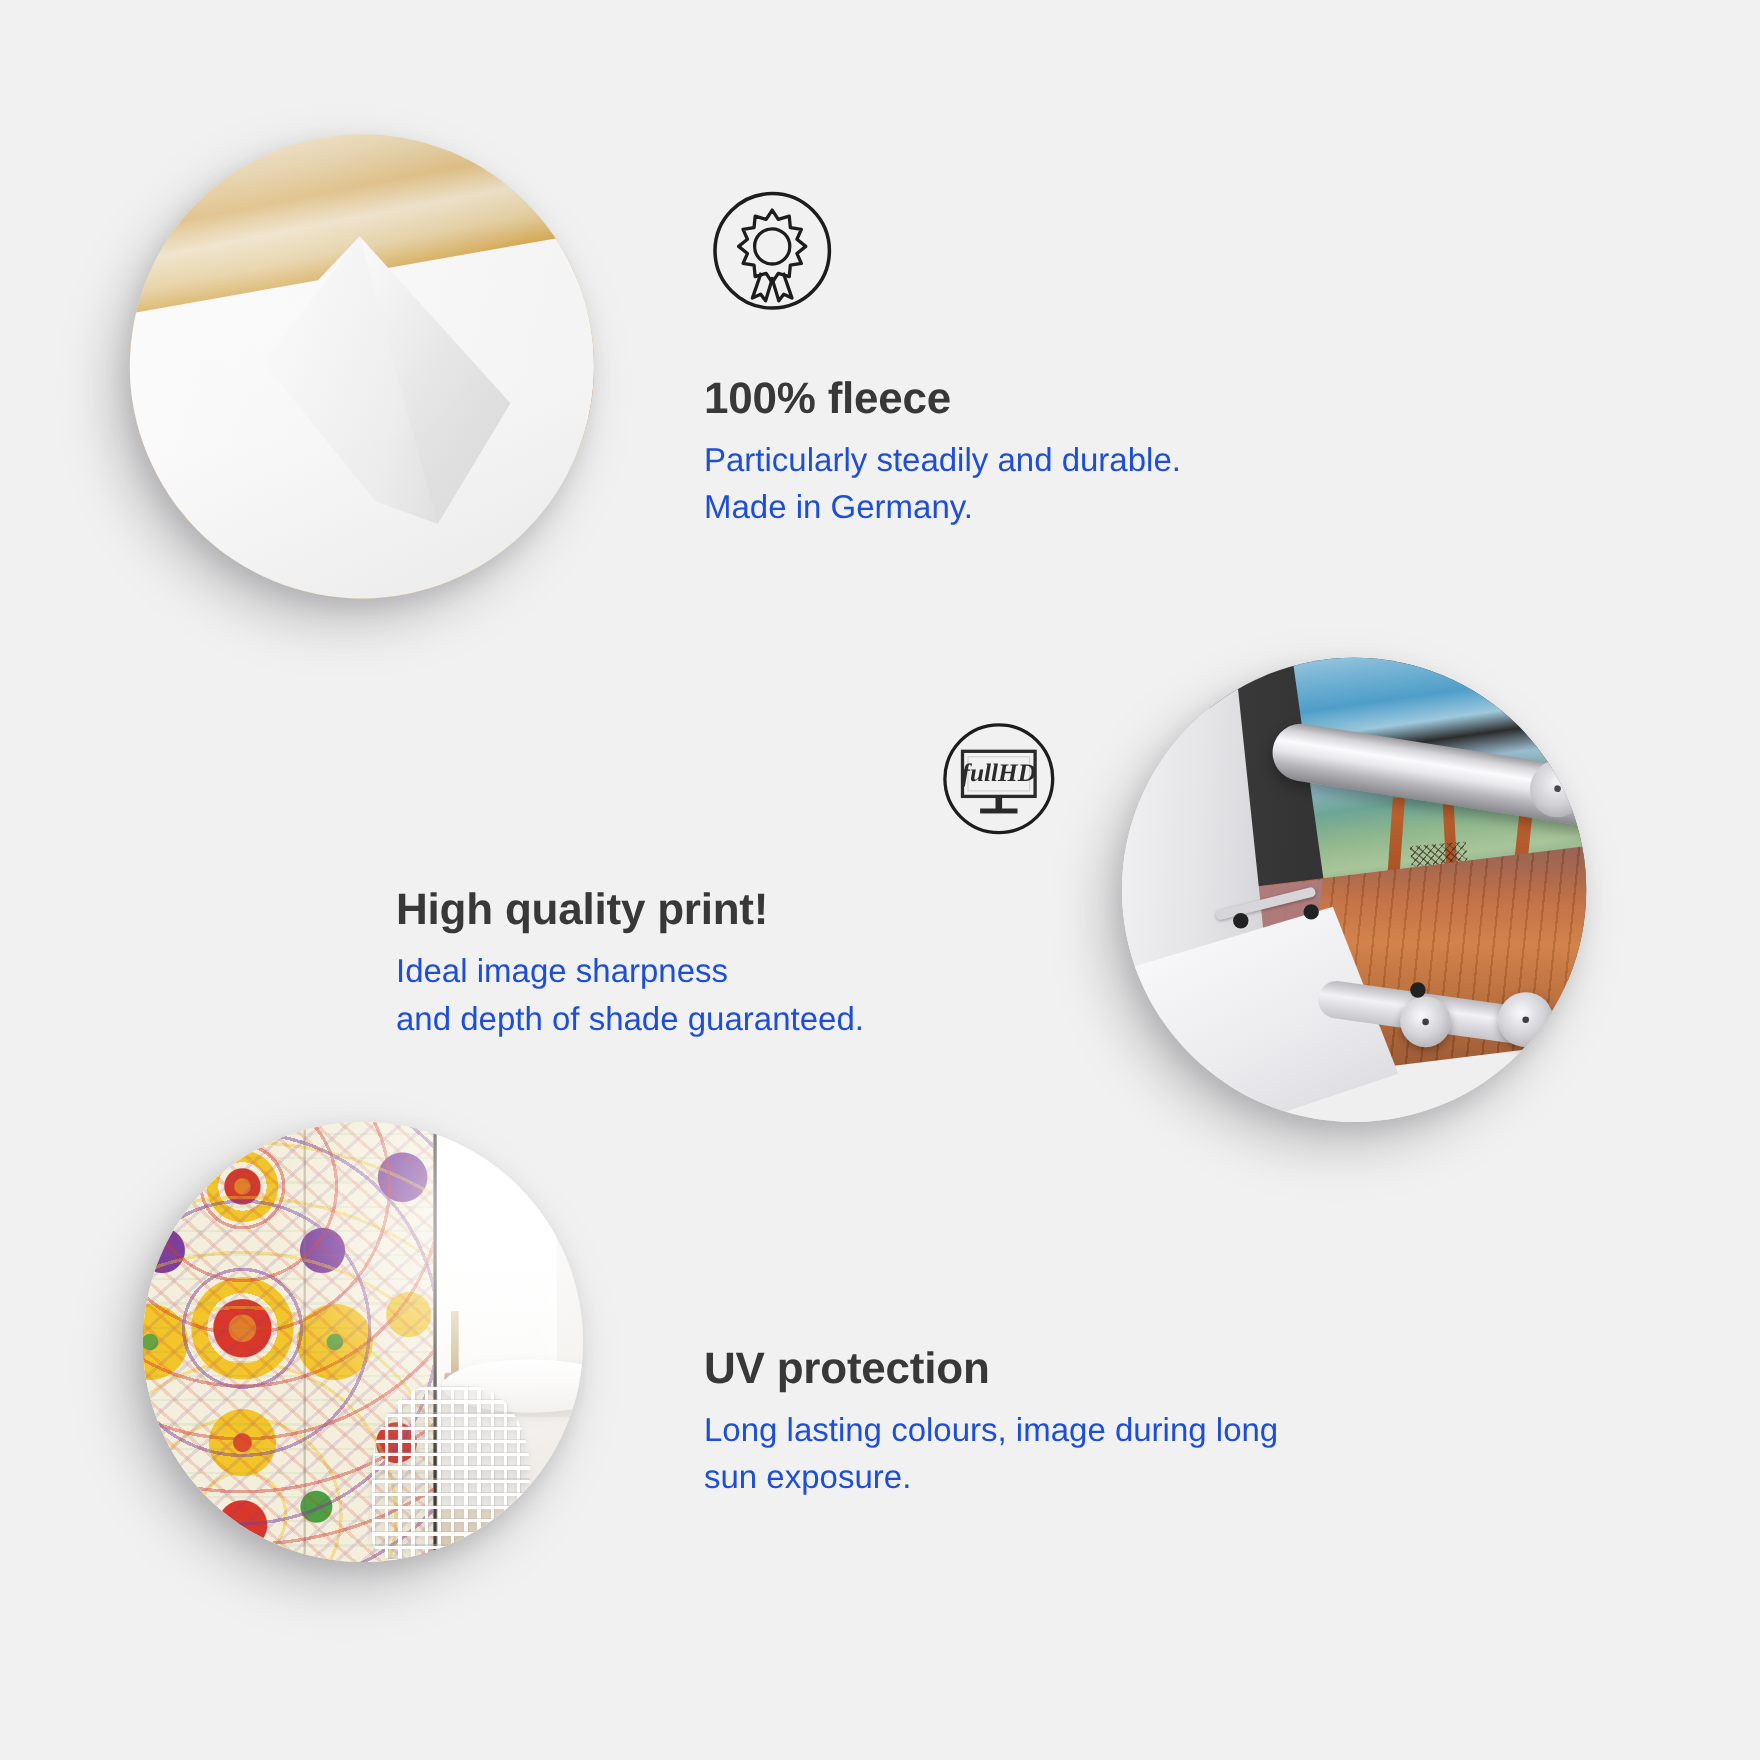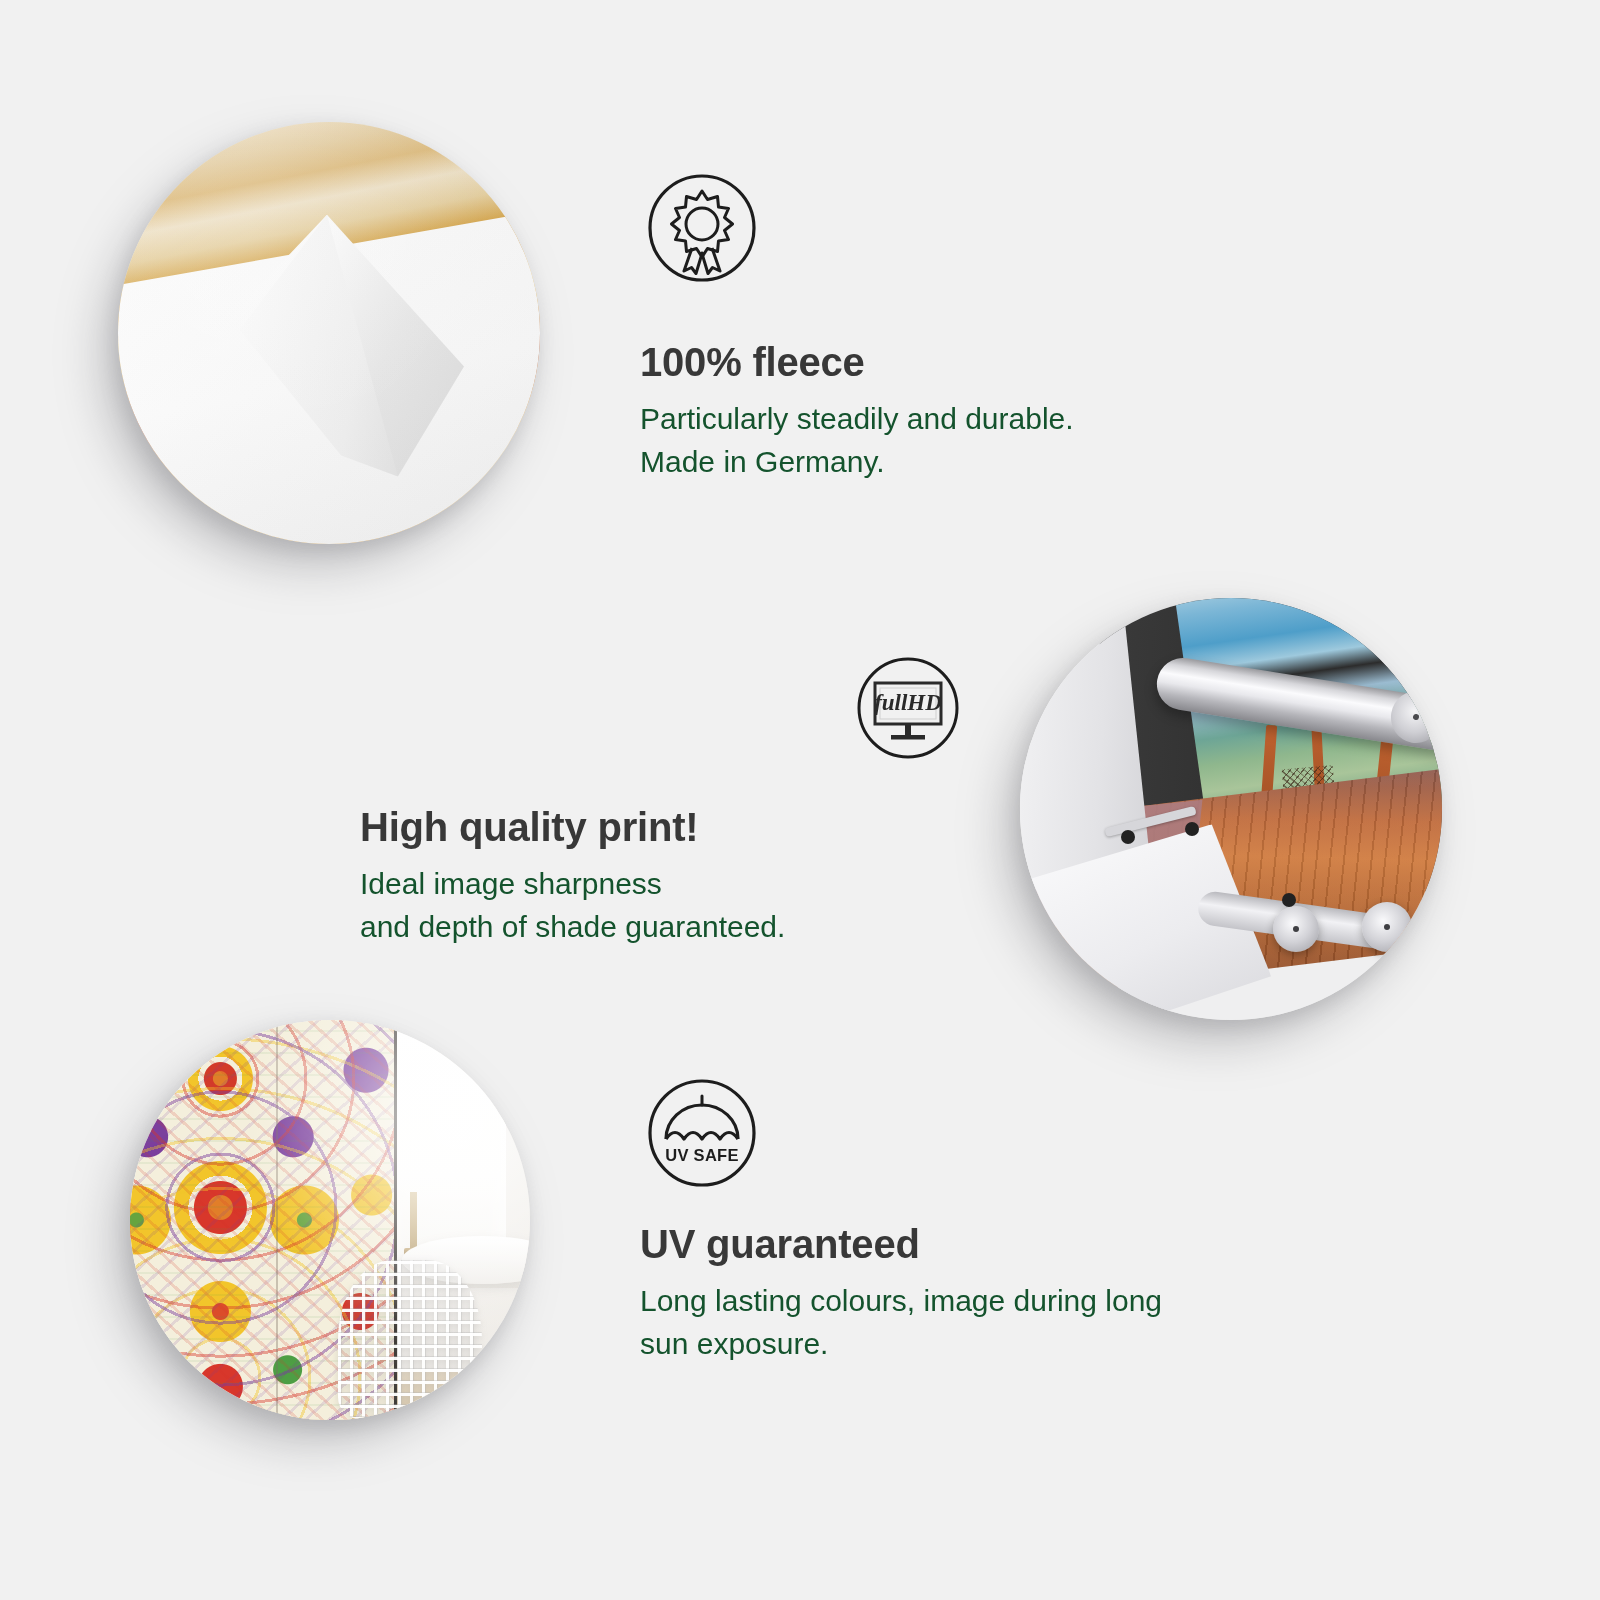--- a/index.html
+++ b/index.html
@@ -360,21 +360,21 @@
   .feature-title {
     font-size: 40px;
     font-weight: bold;
     color: #383838;
     letter-spacing: -0.2px;
     margin: 0 0 14px 0;
     line-height: 1.1;
   }
   .feature-desc {
     font-size: 30px;
-    color: #14532d;
+    color: #1d4ed8;
     line-height: 1.42;
     margin: 0;
     white-space: pre-line;
     font-weight: normal;
   }
   .align-left   { text-align: left; }
   .align-center { text-align: left; }
 </style>
 </head>
 <body style="background: rgb(241, 241, 241);">
@@ -463,29 +463,20 @@
         <div class="m-layer m2"></div>
         <div class="m-layer m3"></div>
         <div class="seam"></div>
       </div>
       <div class="table"></div>
       <div class="chair"></div>
       <div class="glow"></div>
     </div>
   </div>
 
-  <div class="feature-icon" style="left:646px; top:1077px;">
-    <svg width="112" height="112" viewBox="0 0 112 112" aria-hidden="true">
-      <circle cx="56" cy="56" r="52" fill="none" stroke="#1d1d1d" stroke-width="3.2"></circle>
-      <line x1="56" y1="19" x2="56" y2="28" stroke="#1d1d1d" stroke-width="3" stroke-linecap="round"></line>
-      <path d="M20 62 A36 34 0 0 1 92 62" fill="none" stroke="#1d1d1d" stroke-width="3.2"></path>
-      <path d="M20 62 q9 -13 18 0 q9 -13 18 0 q9 -13 18 0 q9 -13 18 0" fill="none" stroke="#1d1d1d" stroke-width="3.2" stroke-linejoin="round"></path>
-      <text x="56" y="84" text-anchor="middle" font-family="'Liberation Sans', sans-serif" font-weight="bold" font-size="16.5" letter-spacing="0.3" fill="#1d1d1d">UV SAFE</text>
-    </svg>
-  </div>
 
   <div class="feature-text align-left" style="left:640px; top:1222px; width:720px;">
-    <h2 class="feature-title">UV guaranteed</h2>
+    <h2 class="feature-title">UV protection</h2>
     <p class="feature-desc">Long lasting colours, image during long
 sun exposure.</p>
   </div>
 
 </div>
 
 </body></html>

